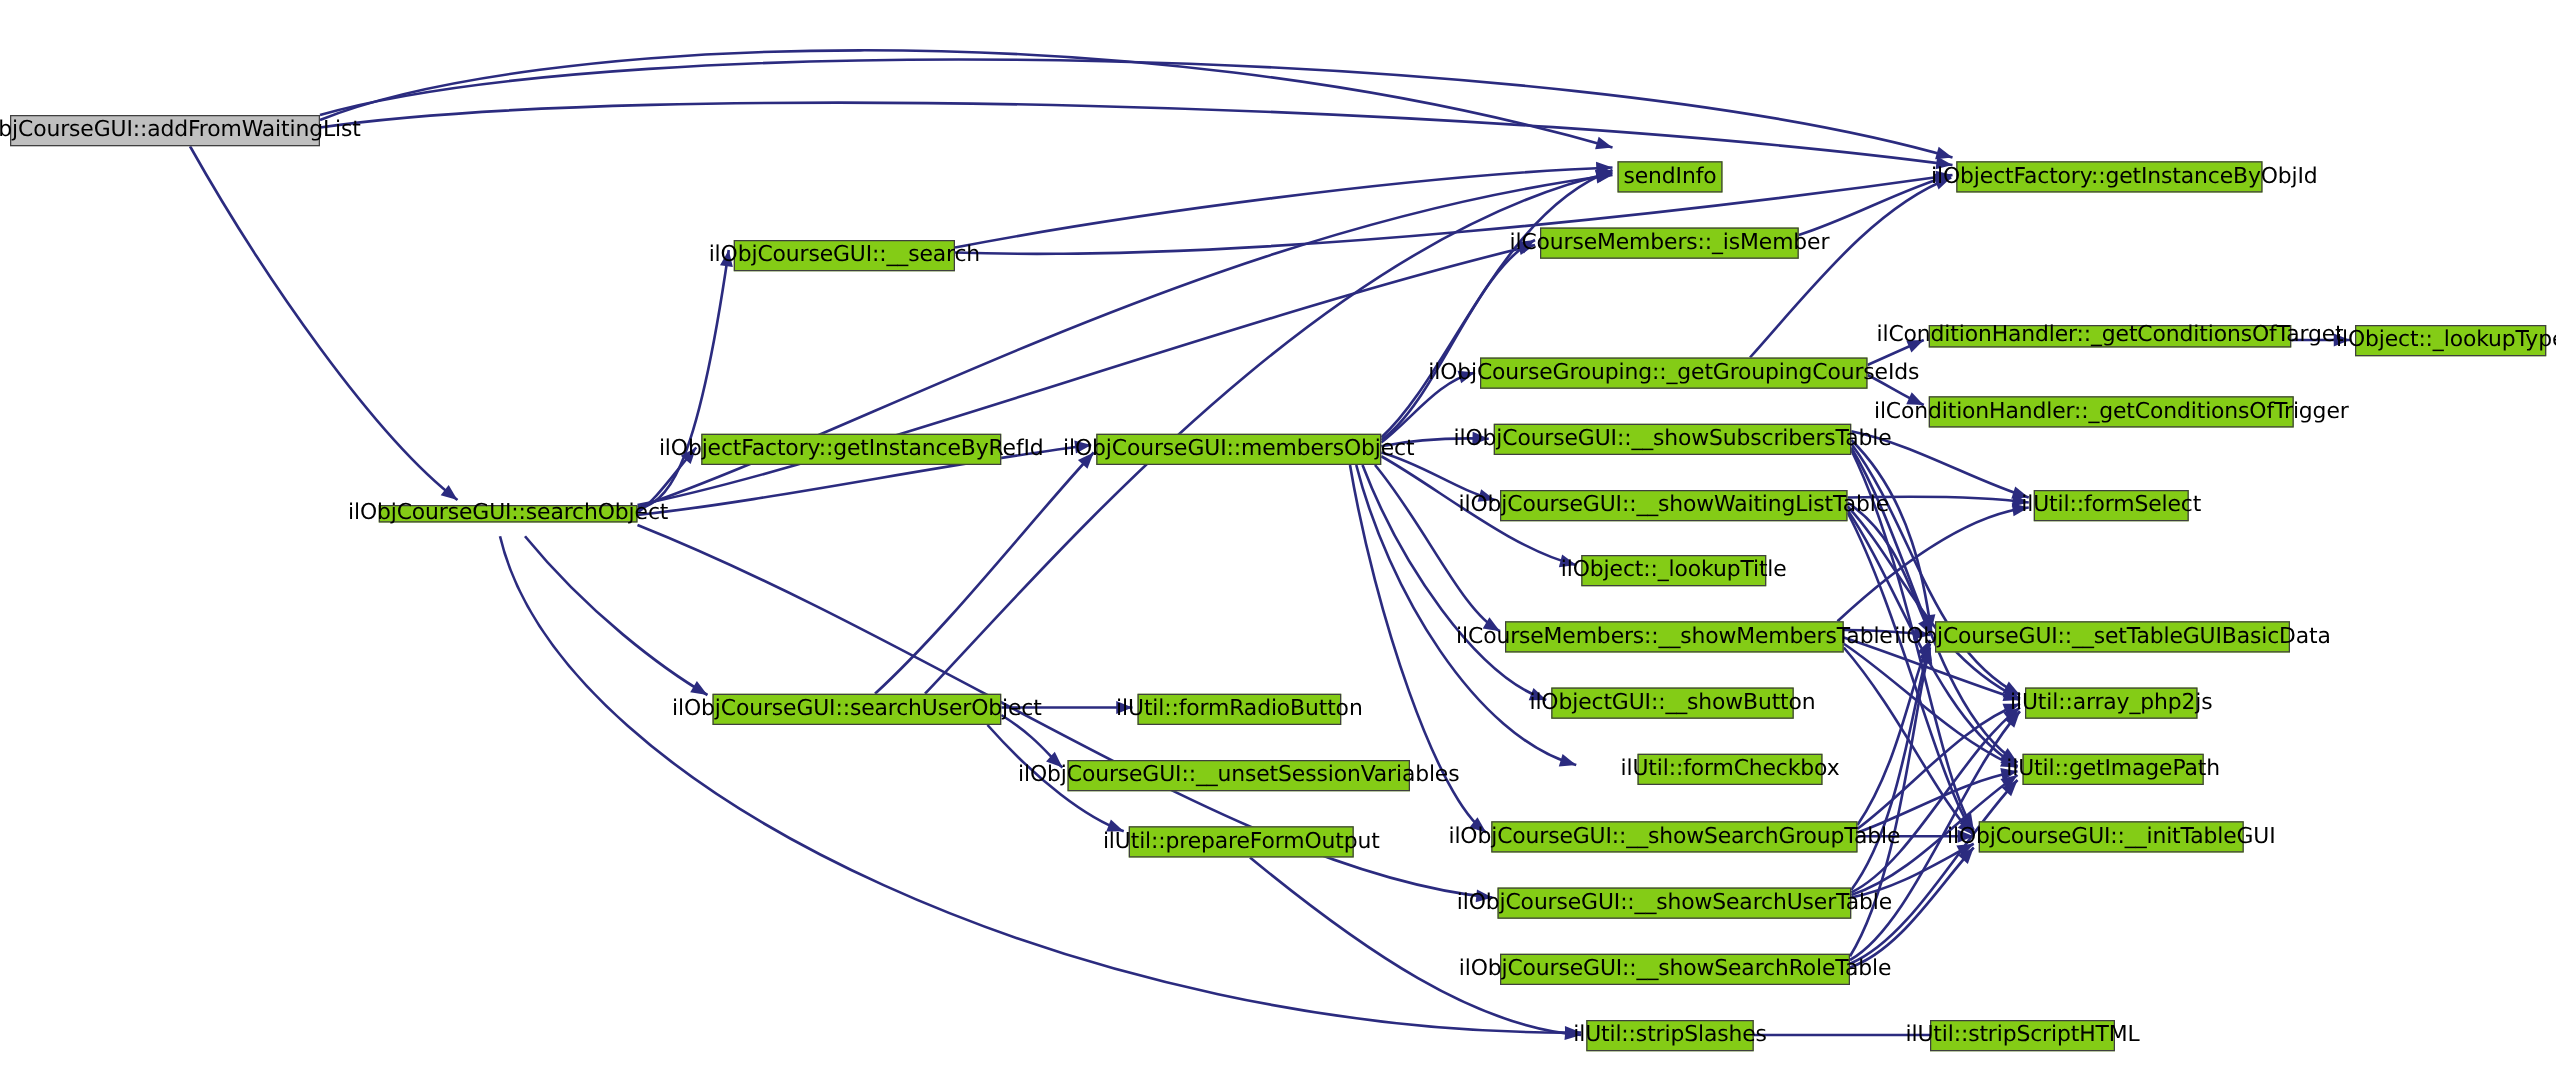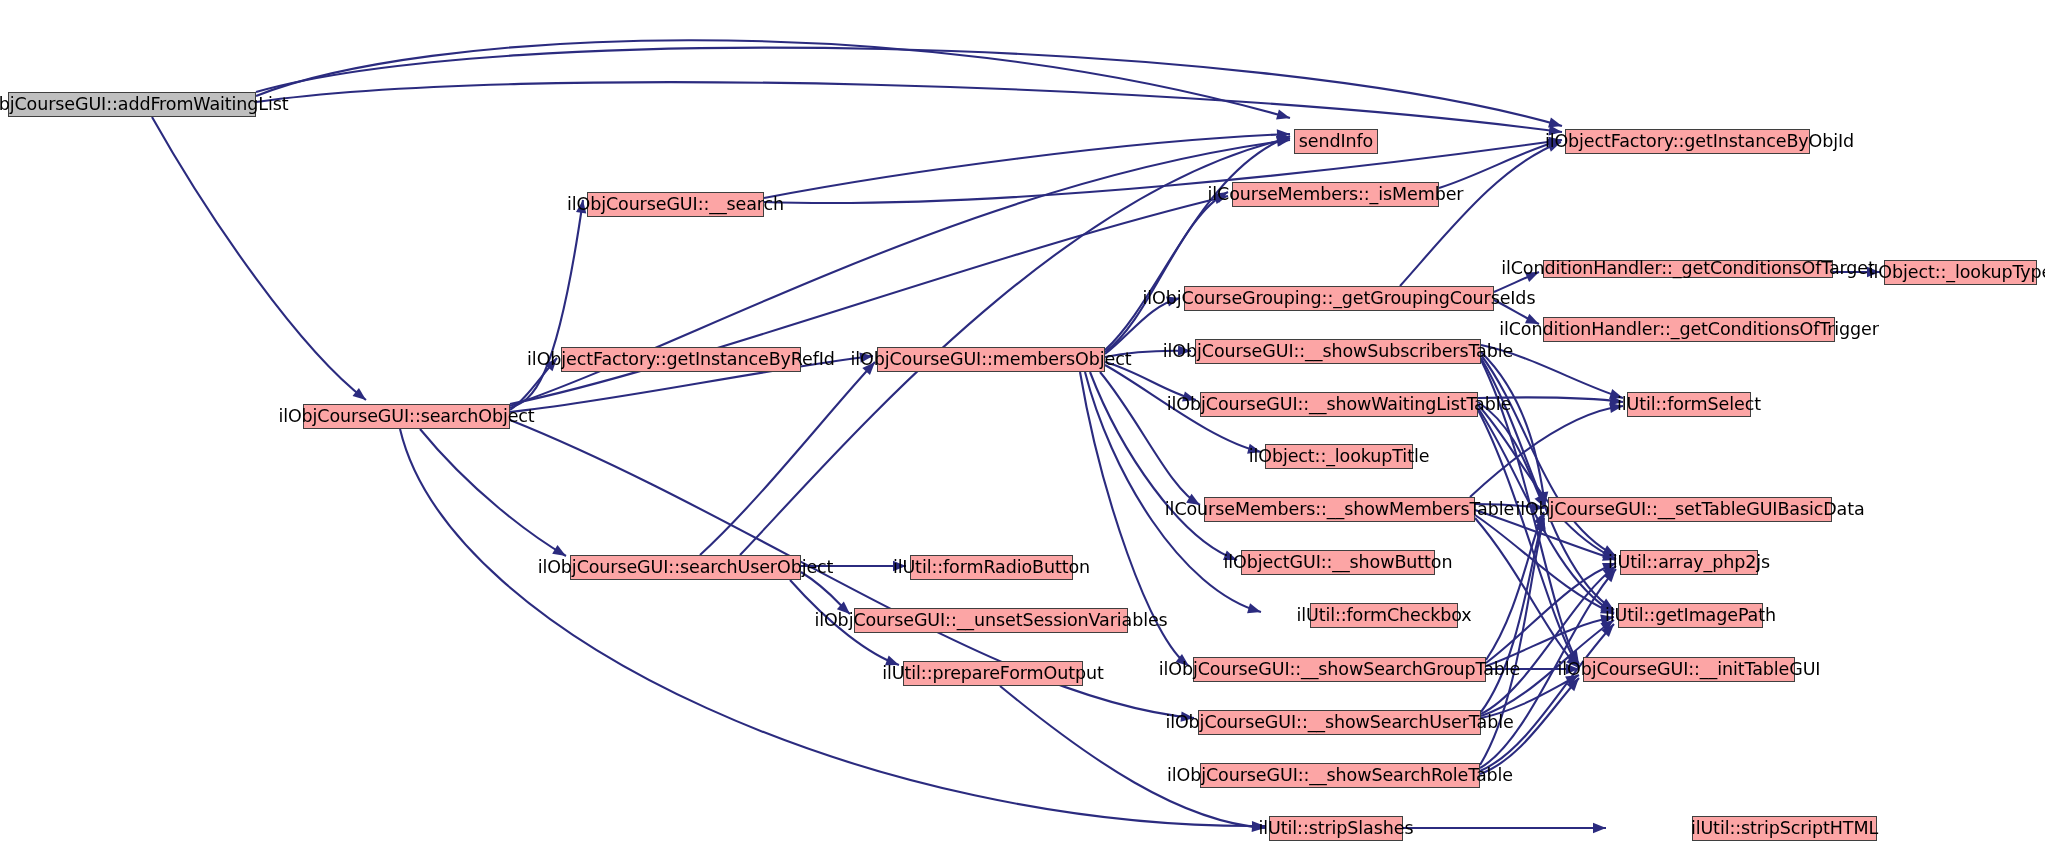--- a/index.html
+++ b/index.html
@@ -32,21 +32,21 @@
     stroke: #2b2b7f;
     stroke-width: 2.1px;
   }
   .arrow-head {
     fill: #2b2b7f;
     stroke: none;
   }
   .node {
     position: absolute;
     box-sizing: border-box;
-    background: #fca5a5;
+    background: #84cc16;
     border: 1.5px solid #3f3f3f;
     color: #000000;
     font-size: 17.5px;
     line-height: 1;
     display: flex;
     align-items: center;
     justify-content: center;
     white-space: nowrap;
     letter-spacing: -0.1px;
     z-index: 5;
@@ -199,21 +199,21 @@
   <div id="nodes-layer">
       <div class="node root" style="left: 8px; top: 92px; width: 248px; height: 25px;">
         <span class="node-label">ilObjCourseGUI::addFromWaitingList</span>
       </div>
       <div class="node" style="left: 587px; top: 192px; width: 177px; height: 25px;">
         <span class="node-label">ilObjCourseGUI::__search</span>
       </div>
       <div class="node" style="left: 561px; top: 347px; width: 240px; height: 25px;">
         <span class="node-label">ilObjectFactory::getInstanceByRefId</span>
       </div>
-      <div class="node" style="left: 303px; top: 404px; width: 207px; height: 25px;">
+      <div class="node" style="left: 303px; top: 404px; width: 207px; height: 14px;">
         <span class="node-label">ilObjCourseGUI::searchObject</span>
       </div>
       <div class="node" style="left: 570px; top: 555px; width: 231px; height: 25px;">
         <span class="node-label">ilObjCourseGUI::searchUserObject</span>
       </div>
       <div class="node" style="left: 910px; top: 555px; width: 163px; height: 25px;">
         <span class="node-label">ilUtil::formRadioButton</span>
       </div>
       <div class="node" style="left: 854px; top: 608px; width: 274px; height: 25px;">
         <span class="node-label">ilObjCourseGUI::__unsetSessionVariables</span>
@@ -283,17 +283,17 @@
       </div>
       <div class="node" style="left: 1620px; top: 550px; width: 138px; height: 25px;">
         <span class="node-label">ilUtil::array_php2js</span>
       </div>
       <div class="node" style="left: 1618px; top: 603px; width: 145px; height: 25px;">
         <span class="node-label">ilUtil::getImagePath</span>
       </div>
       <div class="node" style="left: 1583px; top: 657px; width: 212px; height: 25px;">
         <span class="node-label">ilObjCourseGUI::__initTableGUI</span>
       </div>
-      <div class="node" style="left: 1692px; top: 816px; width: 185px; height: 25px;">
+      <div class="node" style="left: 1544px; top: 816px; width: 148px; height: 25px;">
         <span class="node-label">ilUtil::stripScriptHTML</span>
       </div>
     </div>
 </div>
 
 </body></html>

